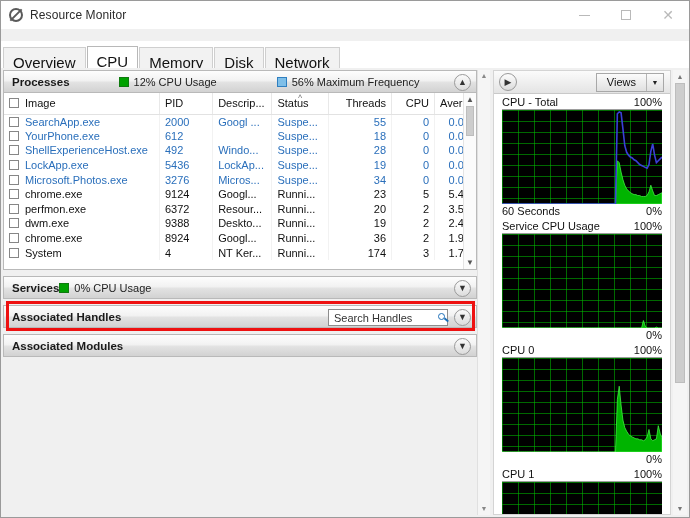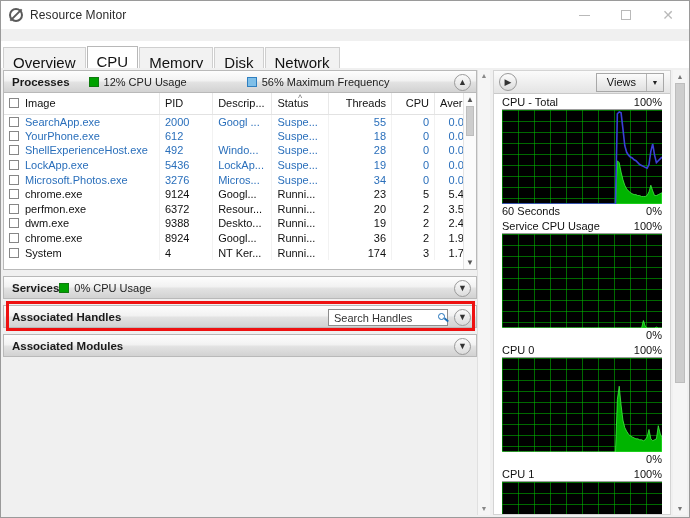--- a/index.html
+++ b/index.html
@@ -325,21 +325,21 @@
     <span class="tab">Disk</span>
     <span class="tab">Network</span>
   </div>
 
   <div class="body">
 
     <div class="left-pane">
 
       <div class="section-hdr">
         <span class="section-title">Processes</span>
-        <span class="legend" style="margin-left:19px">
+        <span class="legend" style="margin-left:49px">
           <span class="swatch green"></span>
           <span>12% CPU Usage</span>
         </span>
         <span class="legend" style="margin-left:60px">
           <span class="swatch blue"></span>
           <span>56% Maximum Frequency</span>
         </span>
         <span class="chevbtn">▲</span>
       </div>
 

